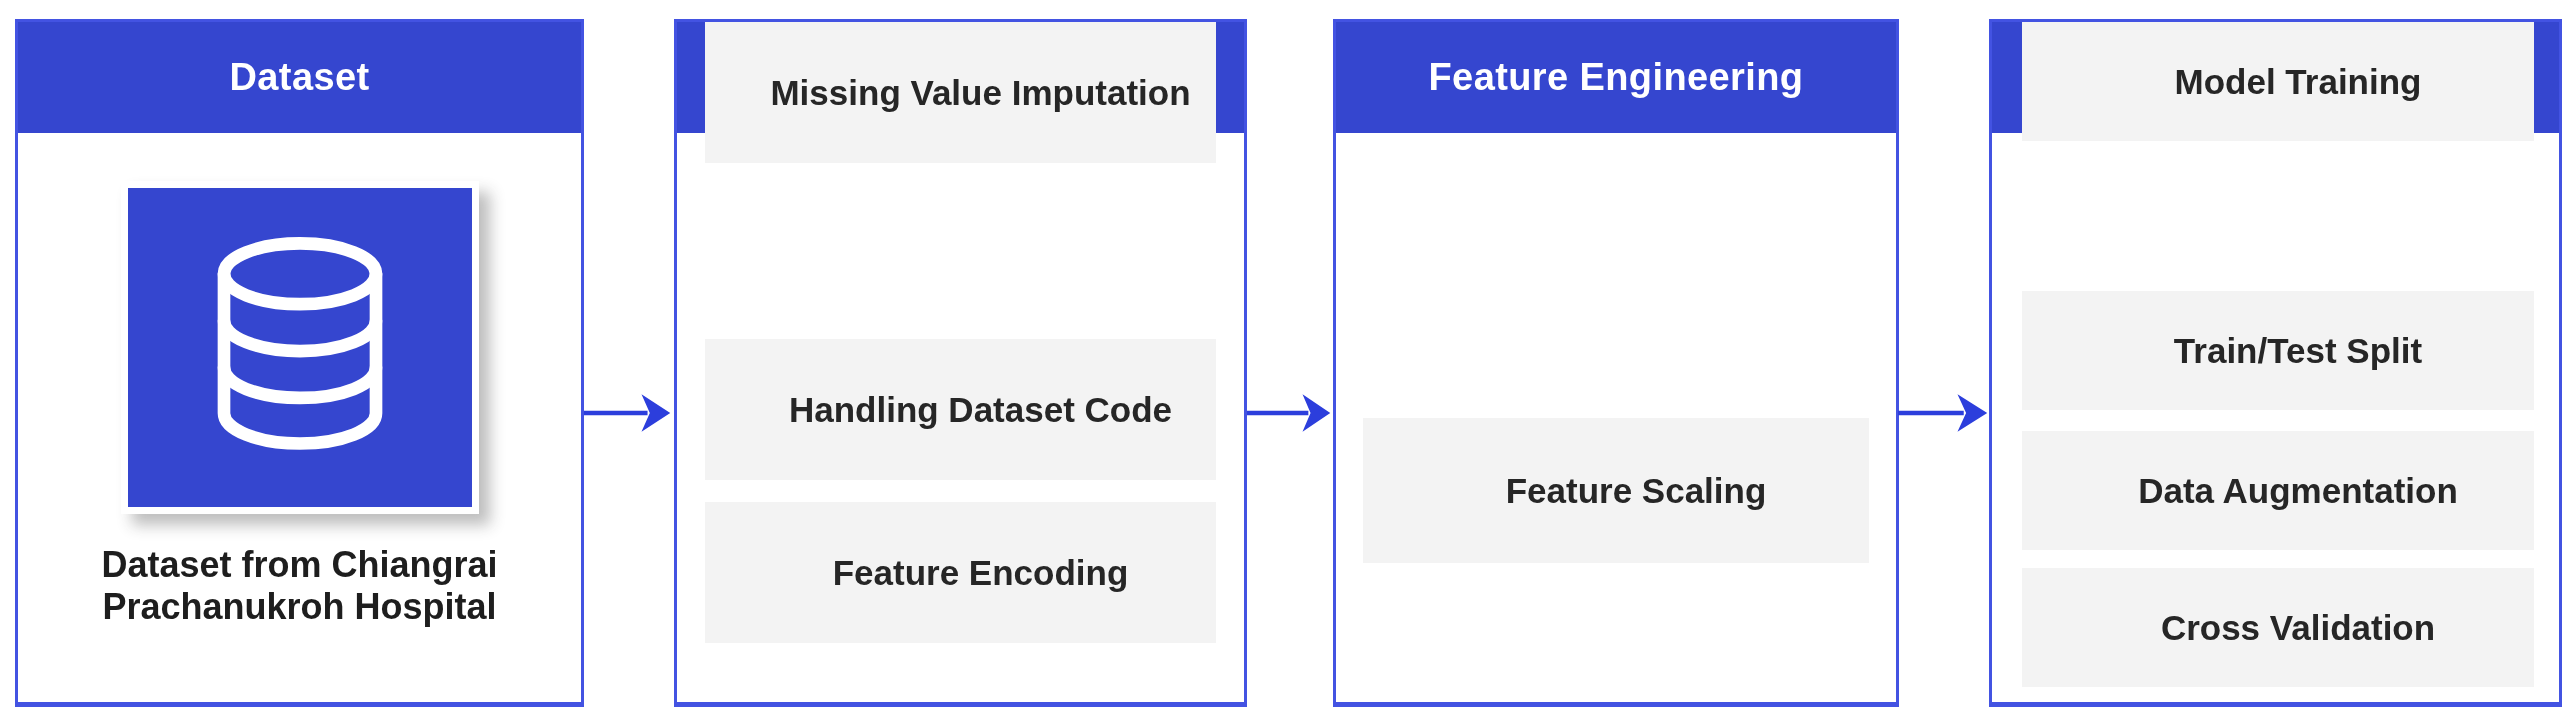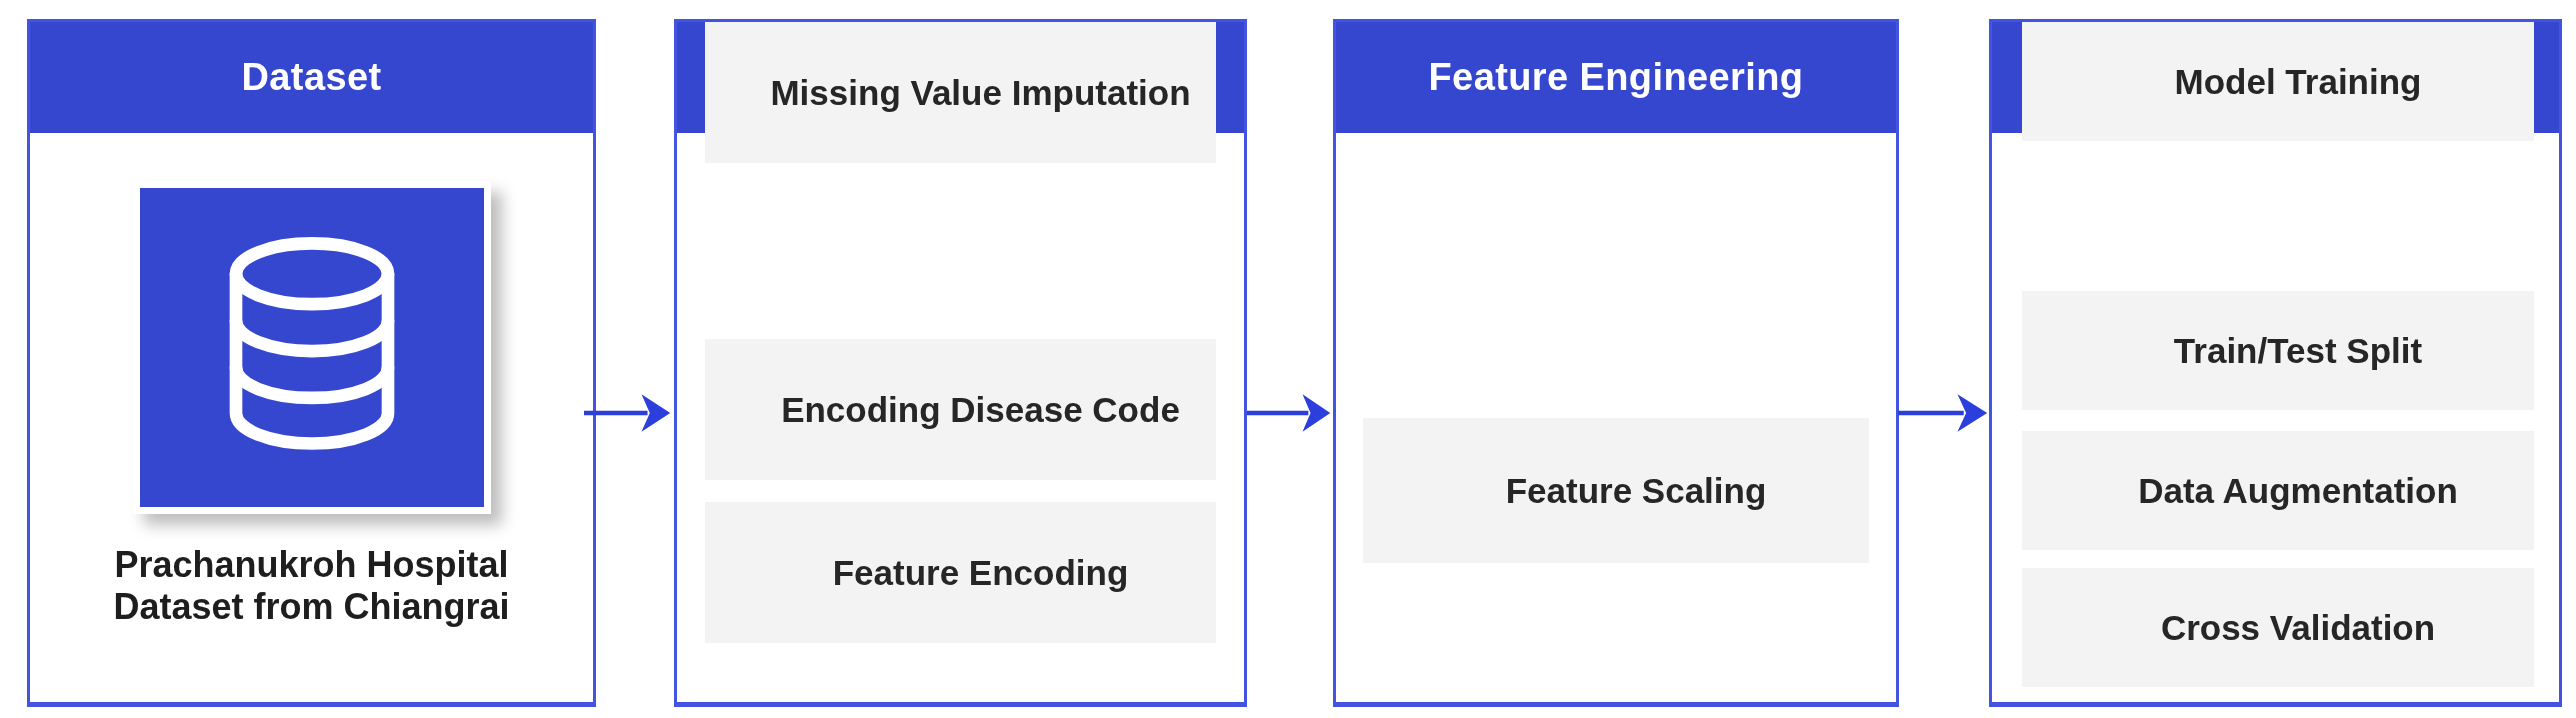--- a/index.html
+++ b/index.html
@@ -13,21 +13,21 @@
   }
   .stage {
     position: absolute;
     top: 19px;
     height: 688px;
     background: #ffffff;
     border: 3.1px solid #4353E2;
     border-bottom-width: 5.5px;
     box-sizing: border-box;
   }
-  .stage-1 { left: 27px;   width: 569px; }
+  .stage-1 { left: 15px;   width: 569px; }
   .stage-2 { left: 674px;  width: 573px; }
   .stage-3 { left: 1333px; width: 566px; }
   .stage-4 { left: 1989px; width: 573px; }
 
   .stage-header {
     position: absolute;
     top: 0; left: 0; right: 0;
     height: 111px;
     background: #3546CF;
     display: flex;
@@ -130,38 +130,38 @@
           <g fill="none" stroke="#ffffff" stroke-width="10" stroke-linecap="round" stroke-linejoin="round">
             <ellipse cx="100" cy="48" rx="60" ry="24"></ellipse>
             <path d="M40 48 V158 A60 24 0 0 0 160 158 V48"></path>
             <path d="M40 85 A60 24 0 0 0 160 85"></path>
             <path d="M40 122 A60 24 0 0 0 160 122"></path>
           </g>
         </svg>
       </span>
     </div>
     <div class="dataset-caption">
+      <div>Dataset from Chiangrai</div>
       <div>Prachanukroh Hospital</div>
-      <div>Dataset from Chiangrai</div>
     </div>
   </div>
 
   <div class="flow-arrow arrow-1">
     <svg viewBox="0 0 115 56" preserveAspectRatio="none" aria-hidden="true">
       <line x1="0" y1="28" x2="84" y2="28" stroke="#2C3EDC" stroke-width="6"></line>
       <polygon points="76,4 114,28 76,52 87,28" fill="#2C3EDC"></polygon>
     </svg>
   </div>
 
   <div class="stage stage-2">
     <div class="stage-header">
       <span class="stage-title">Data Preprocessing</span>
     </div>
     <div class="step">
-      <span class="step-label">Encoding Disease Code</span>
+      <span class="step-label">Handling Dataset Code</span>
     </div>
     <div class="step">
       <span class="step-label">Feature Encoding</span>
     </div>
     <div class="step">
       <span class="step-label">Missing Value Imputation</span>
     </div>
   </div>
 
   <div class="flow-arrow arrow-2">

